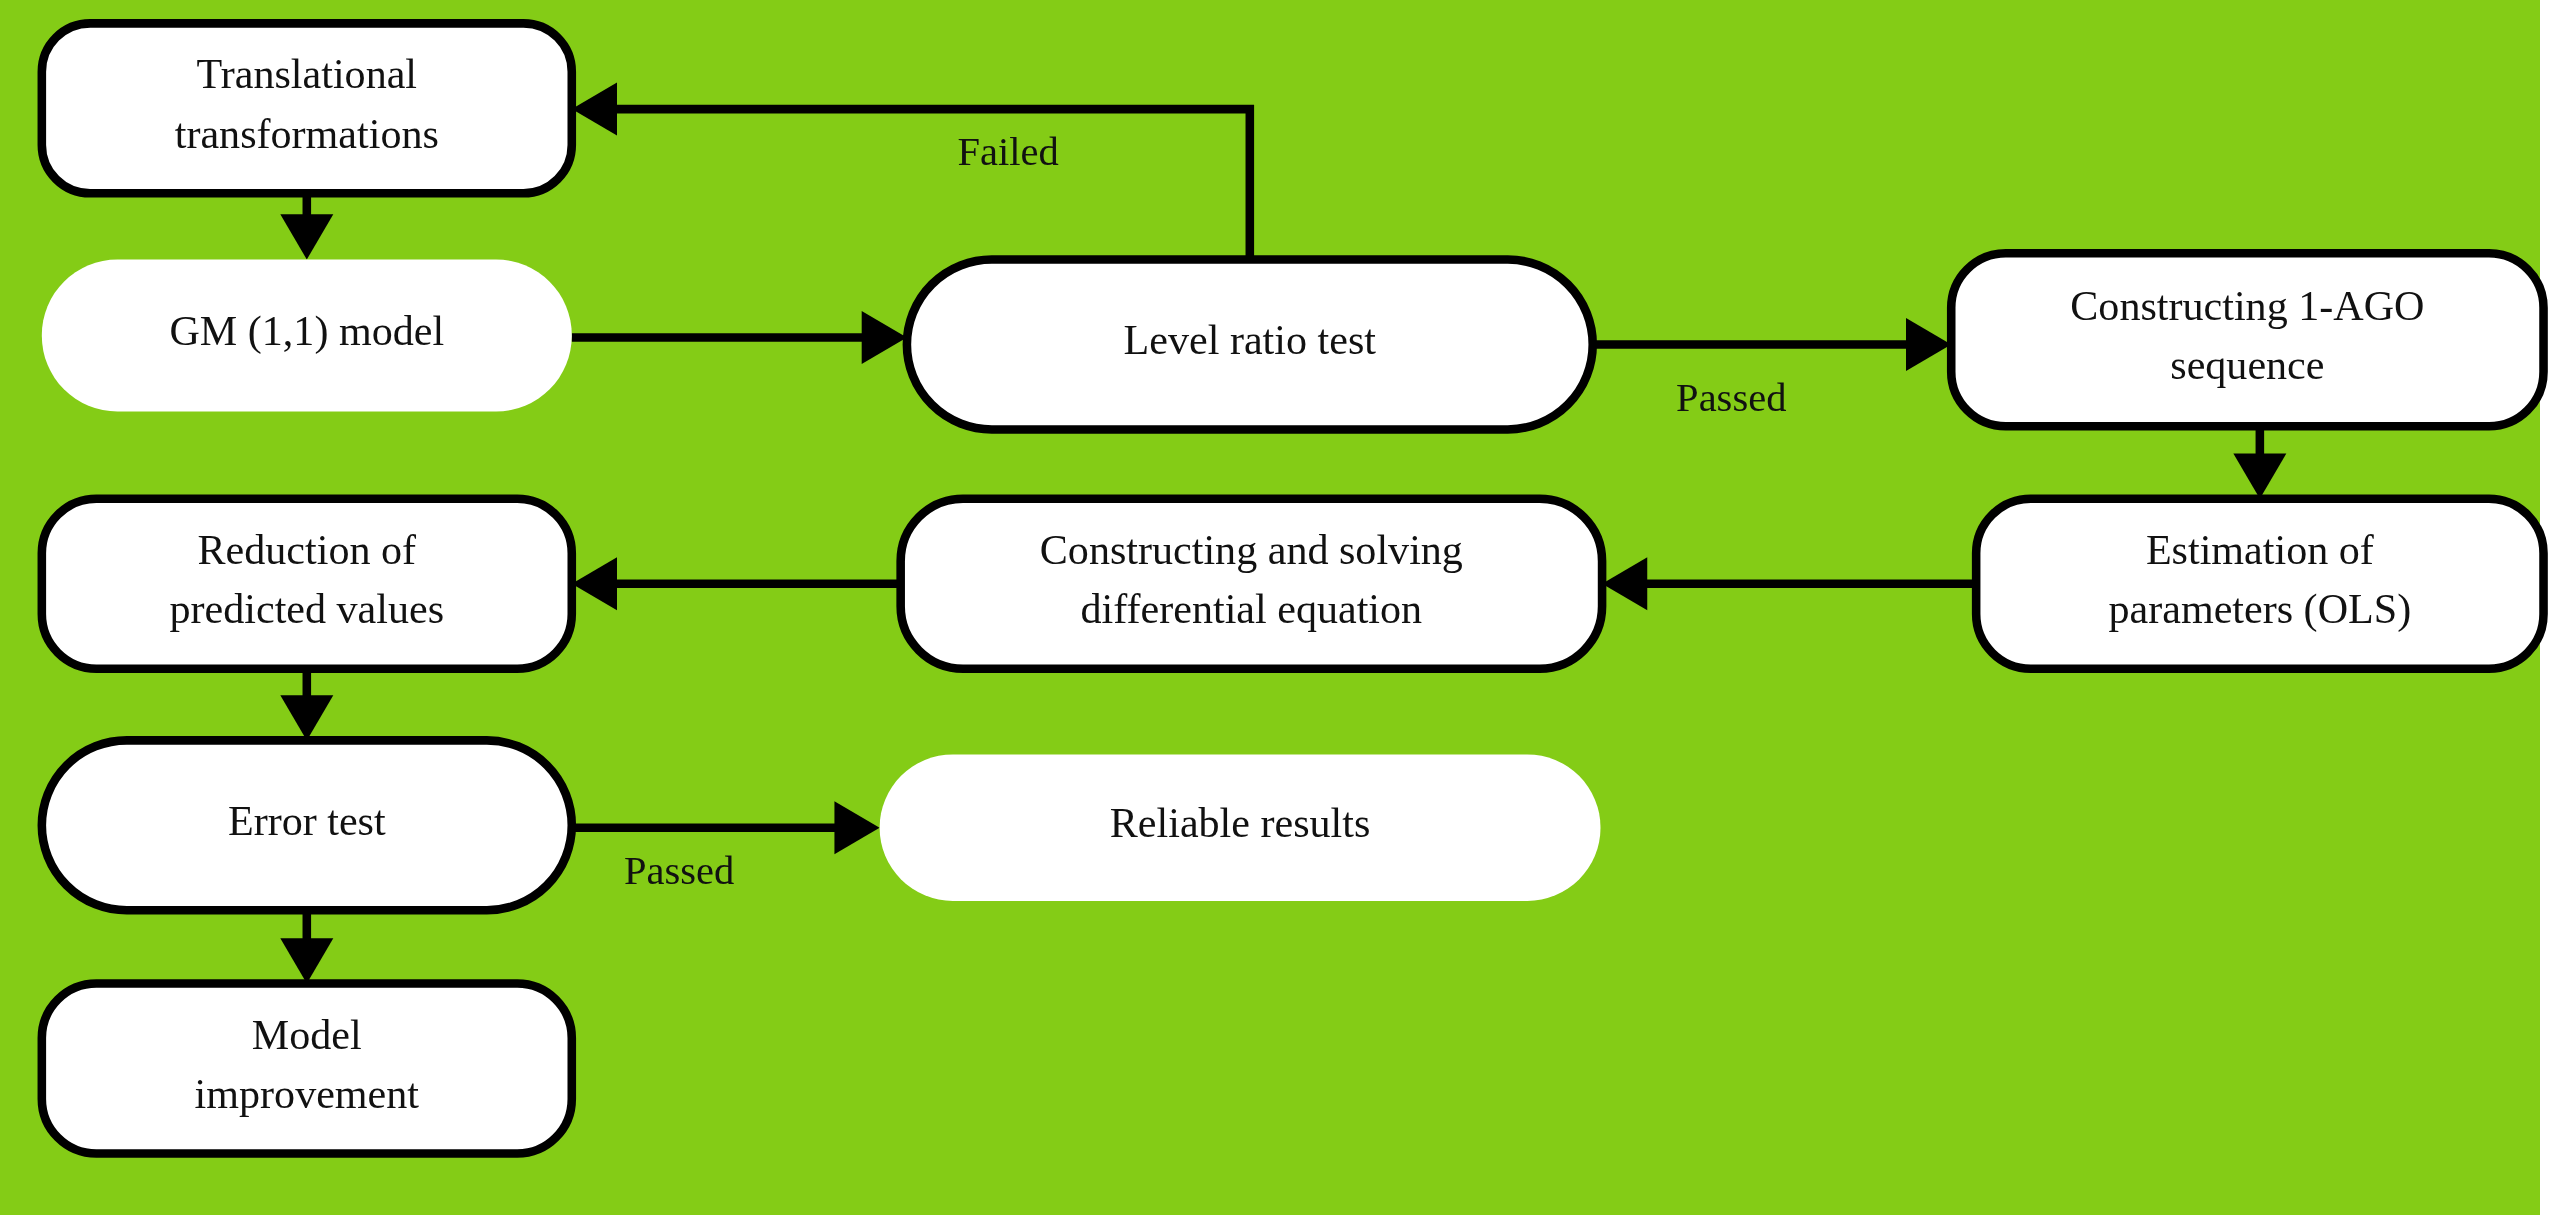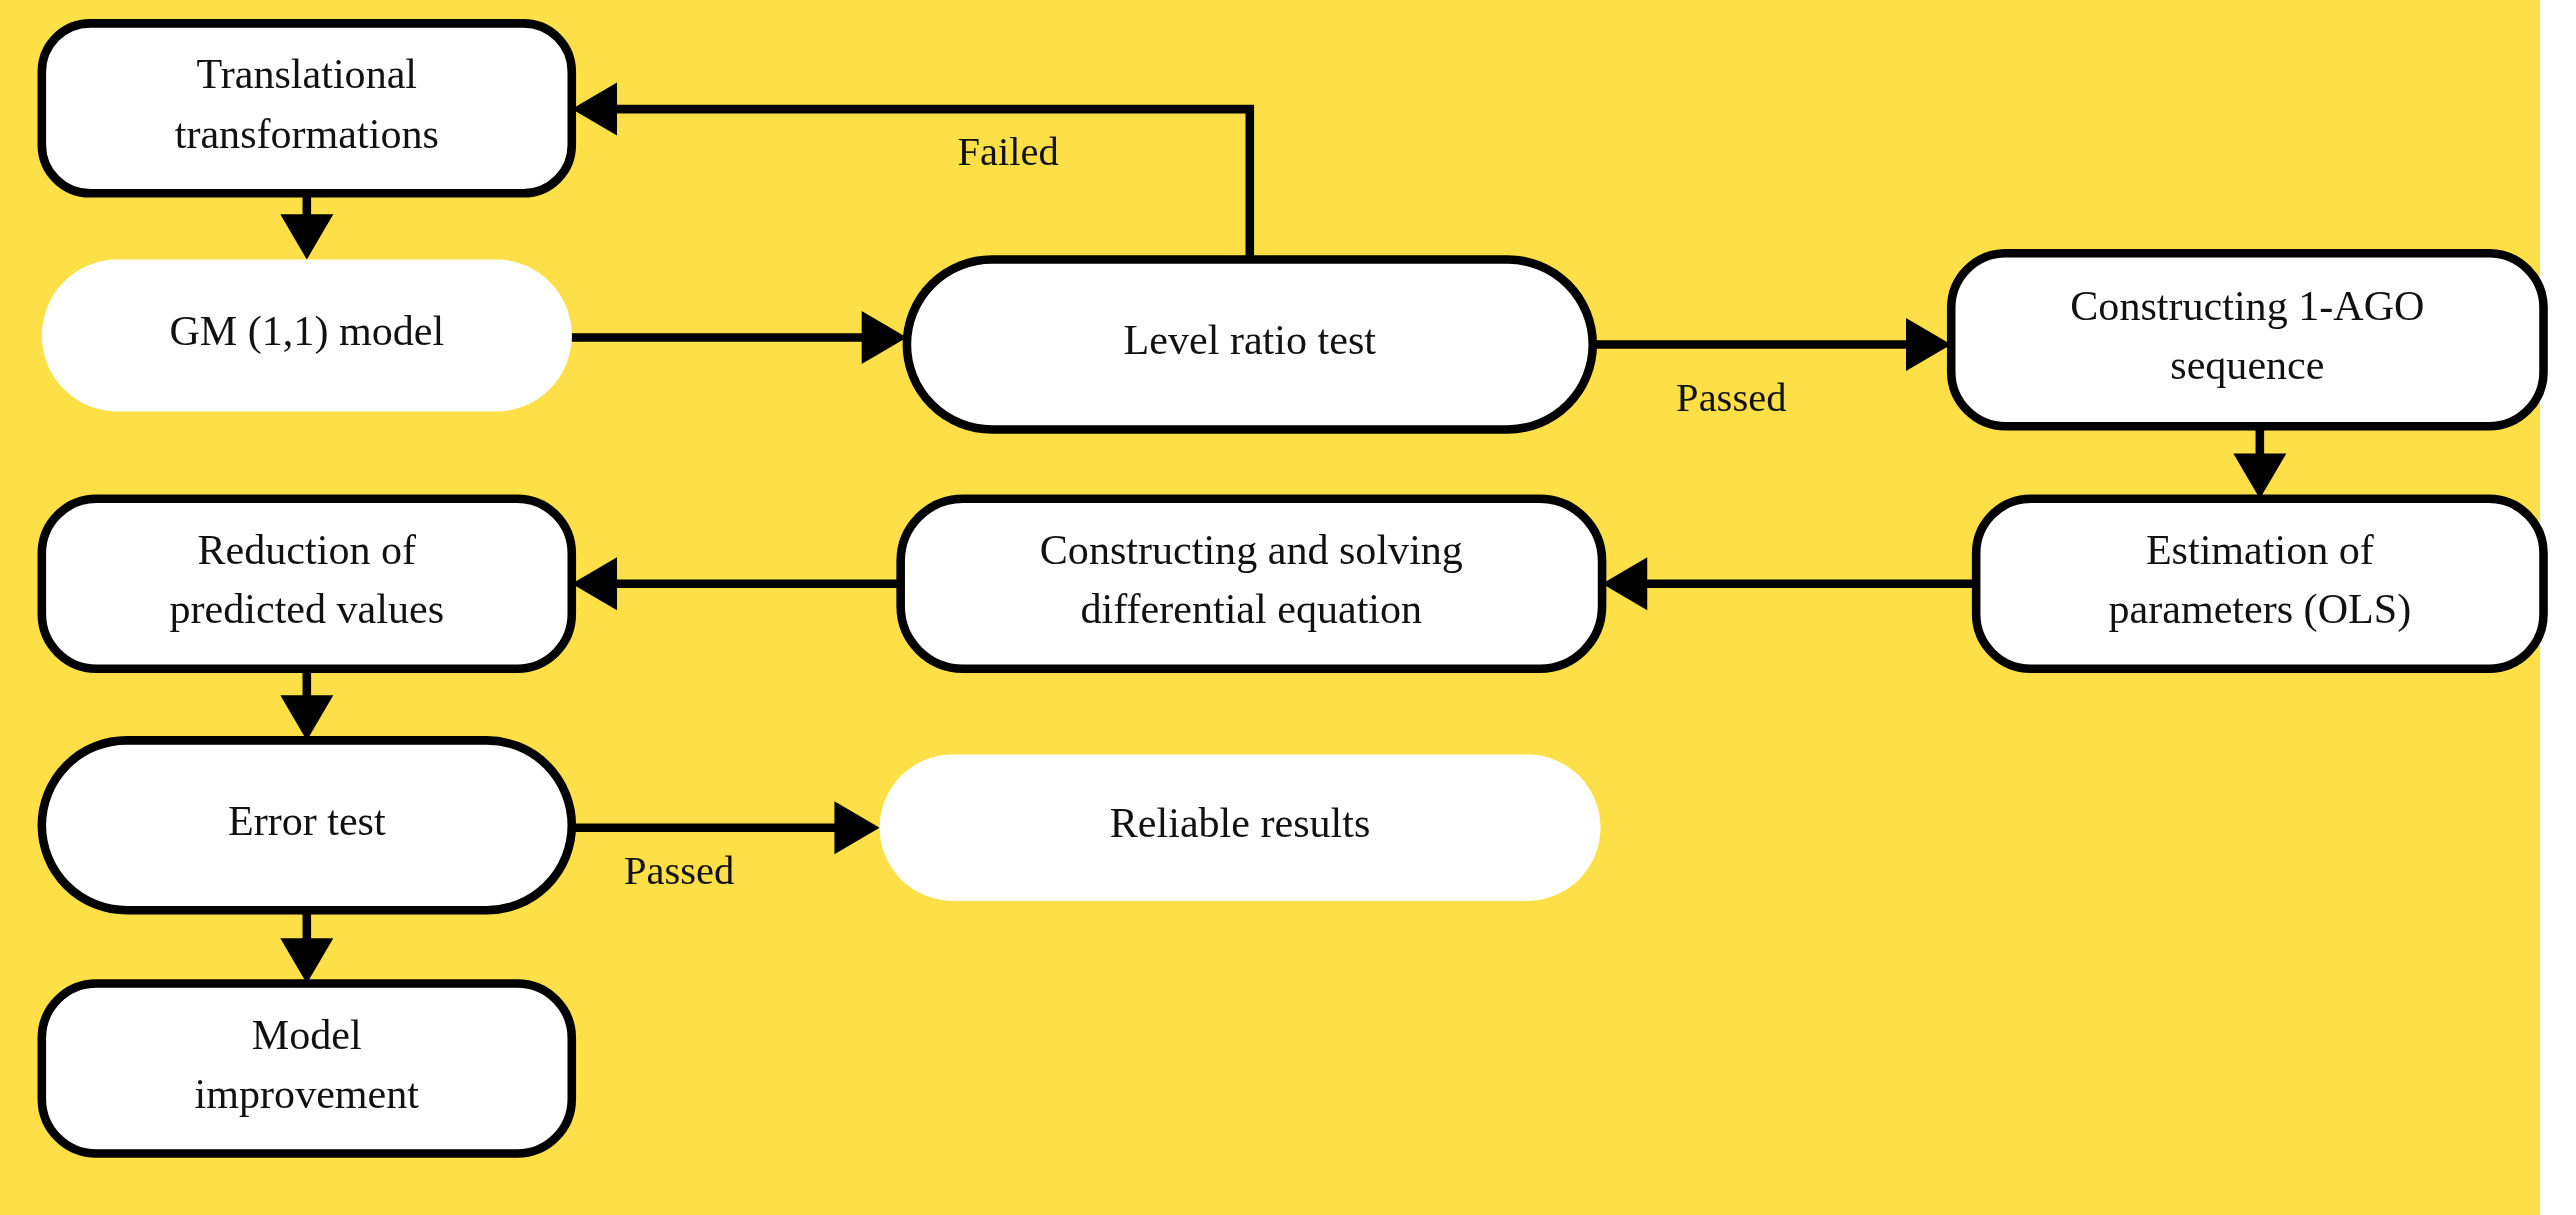--- a/index.html
+++ b/index.html
@@ -10,21 +10,21 @@
   body {
     width: 2576px;
     height: 1215px;
     overflow: hidden;
     font-family: "Liberation Serif", "DejaVu Serif", serif;
   }
   #canvas {
     position: relative;
     width: 2540px;
     height: 1215px;
-    background: #fde047;
+    background: #84cc16;
   }
   svg.flow {
     position: absolute;
     top: 0;
     left: 0;
     width: 2576px;
     height: 1215px;
   }
   .node-shape {
     fill: #ffffff;

